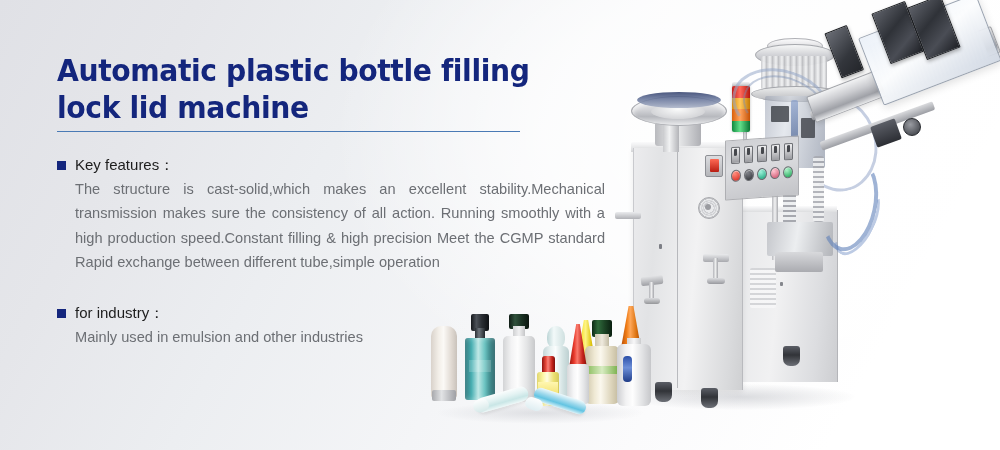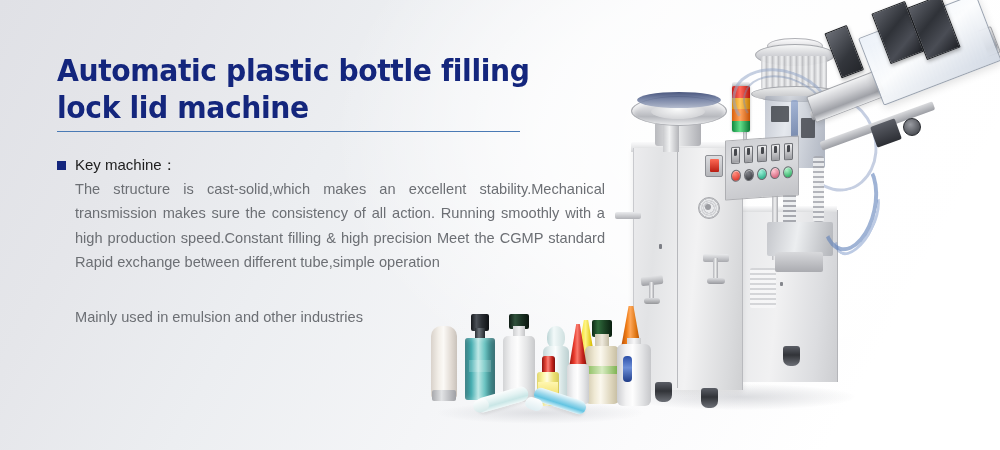--- a/index.html
+++ b/index.html
@@ -413,26 +413,30 @@
   <div class="text-col">
     <h1 class="title">Automatic plastic bottle filling
 lock lid machine</h1>
   </div>
 
   <div class="rule"></div>
 
   <div class="block block-1">
     <div class="bullet-row">
       <span class="sq"></span>
-      <span class="bhead">Key machine：</span>
+      <span class="bhead">Key features：</span>
     </div>
     <p class="body">The structure is cast-solid,which makes an excellent stability.Mechanical transmission makes sure the consistency of all action. Running smoothly with a high production speed.Constant filling &amp; high precision Meet the CGMP standard Rapid exchange between different tube,simple operation</p>
   </div>
 
   <div class="block block-2">
+    <div class="bullet-row">
+      <span class="sq"></span>
+      <span class="bhead">for industry：</span>
+    </div>
     <p class="body nojust">Mainly used in emulsion and other industries</p>
   </div>
 
   <div class="machine">
     <div class="mpart m-shadow"></div>
 
     <div class="mpart cab-right"></div>
     <div class="mpart cab-right-lip"></div>
     <div class="mpart vent"></div>
     <div class="mpart cab-r-screw"></div>

